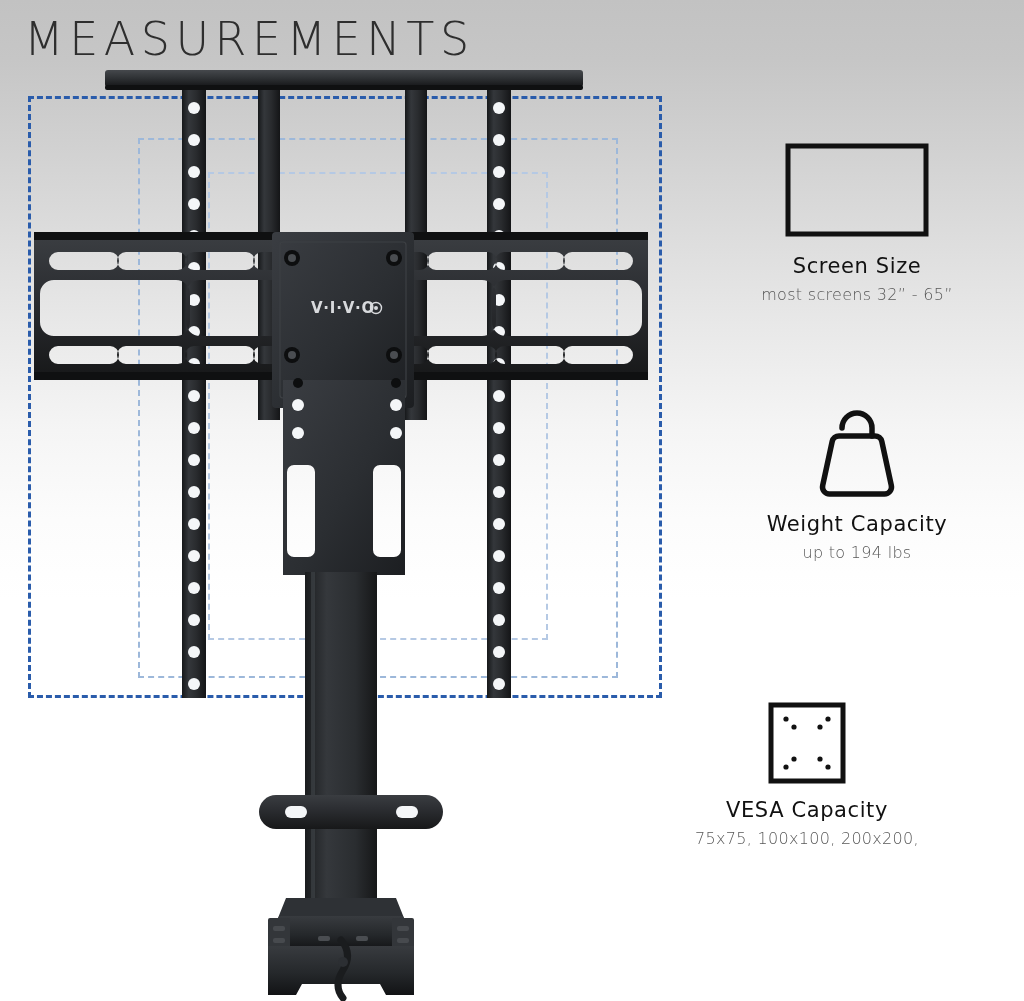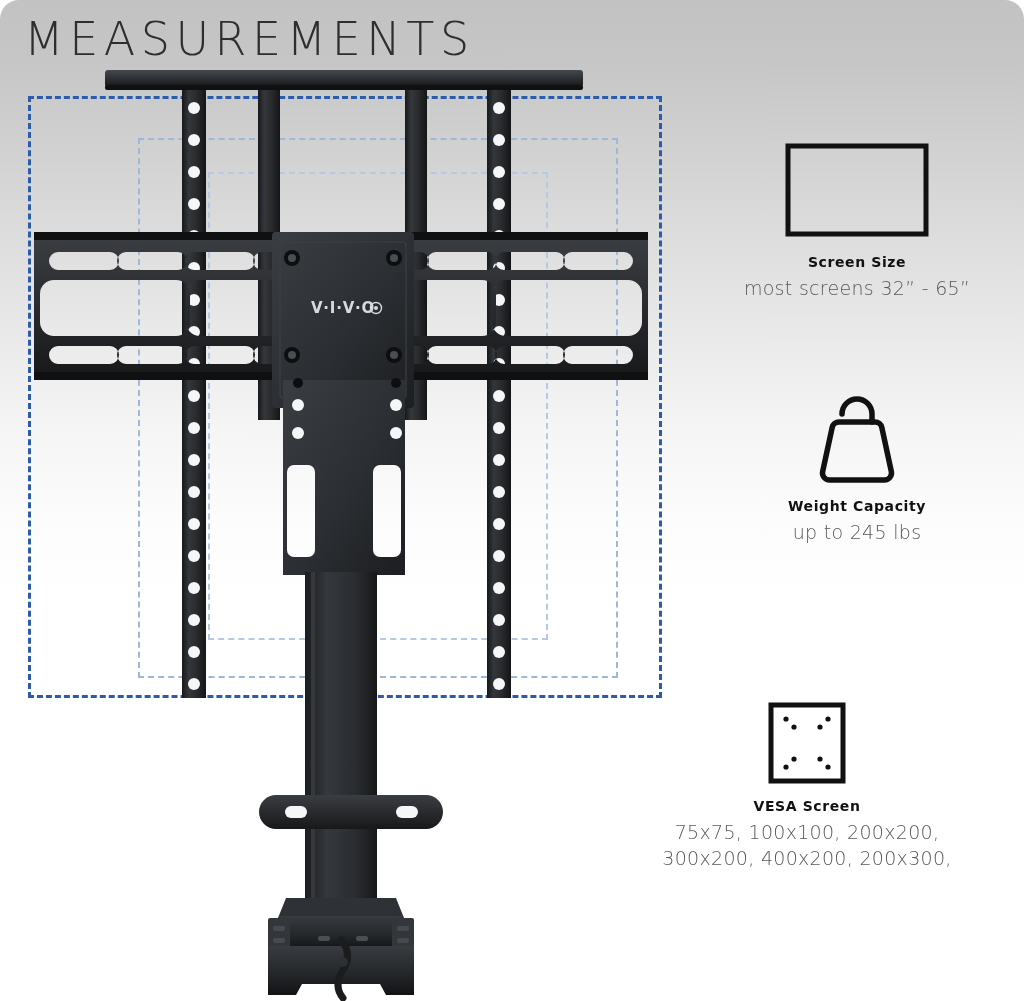--- a/index.html
+++ b/index.html
@@ -9,21 +9,20 @@
     background: #ffffff;
     overflow: hidden;
     position: relative;
   }
   #stage {
     position: absolute; inset: 0;
     background: linear-gradient(to bottom,
         #c2c2c2 0px, #c6c6c6 60px, #d0d0d0 140px,
         #dcdcdc 230px, #e9e9e9 330px, #f5f5f5 430px,
         #fcfcfc 520px, #ffffff 600px, #ffffff 1001px);
-    border-radius: 19px;
   }
 
   
   #title {
     position: absolute; left: 24px; top: 12px;
     font-size: 46px; font-weight: 300;
     letter-spacing: 5.5px; color: #2e2e2e;
     font-family: "DejaVu Sans", "Liberation Sans", sans-serif;
     white-space: nowrap;
   }
@@ -39,25 +38,25 @@
   .guide.inner2 {
     border: 2px dashed #b5c9e4;
   }
 
   
   #product { position: absolute; left: 0; top: 0; width: 700px; height: 1001px; }
 
   
   .feature { position: absolute; text-align: center; }
   .feat-title {
-    font-size: 14px; font-weight: bold; color: #111;
+    font-size: 21px; font-weight: normal; color: #111;
     letter-spacing: 0.6px; white-space: nowrap;
   }
   .feat-sub {
-    font-size: 19px; font-weight: 300; color: #585858;
+    font-size: 16px; font-weight: 300; color: #585858;
     letter-spacing: 0.3px; line-height: 1.35; white-space: nowrap;
   }
   .feat-icon { display: flex; justify-content: center; align-items: flex-end; }
 
   .vesa-line { display: block; white-space: nowrap; text-align: center; }
 </style>
 </head>
 <body>
 
 <div id="stage">
@@ -278,48 +277,47 @@
   <div class="feature" style="left:690px; top:140px; width:334px;">
     <div class="feat-icon">
       <svg width="150" height="100" viewBox="0 0 150 100" xmlns="http://www.w3.org/2000/svg">
         <rect x="6" y="6" width="138" height="88" fill="none" stroke="#111" stroke-width="5"></rect>
       </svg>
     </div>
     <div class="feat-title" style="margin-top:14px;">Screen Size</div>
     <div class="feat-sub" style="margin-top:6px;">most screens 32” - 65”</div>
   </div>
 
-  <div class="feature" style="left:690px; top:394px; width:334px;">
+  <div class="feature" style="left:690px; top:408px; width:334px;">
     <div class="feat-icon">
       <svg width="110" height="92" viewBox="0 0 110 92" xmlns="http://www.w3.org/2000/svg">
         <path d="M40 20 a15 15 0 0 1 30 0 v8" fill="none" stroke="#111" stroke-width="5.5" stroke-linecap="round"></path>
         <path d="M37 28 h36 a7 7 0 0 1 6.8 5.4 l9.5 44 a7 7 0 0 1 -6.8 8.6 h-55 a7 7 0 0 1 -6.8 -8.6
                  l9.5 -44 a7 7 0 0 1 6.8 -5.4 Z" fill="none" stroke="#111" stroke-width="5.5"></path>
       </svg>
     </div>
     <div class="feat-title" style="margin-top:12px;">Weight Capacity</div>
-    <div class="feat-sub" style="margin-top:6px;">up to 245 lbs</div>
+    <div class="feat-sub" style="margin-top:6px;">up to 194 lbs</div>
   </div>
 
   <div class="feature" style="left:590px; top:700px; width:434px;">
     <div class="feat-icon">
       <svg width="82" height="86" viewBox="0 0 82 86" xmlns="http://www.w3.org/2000/svg">
         <rect x="5" y="5" width="72" height="76" fill="#fff" stroke="#111" stroke-width="5"></rect>
         <g fill="#111">
           <circle cx="20" cy="19" r="2.6"></circle>
             <circle cx="28" cy="27" r="2.6"></circle>
           <circle cx="62" cy="19" r="2.6"></circle>
             <circle cx="54" cy="27" r="2.6"></circle>
           <circle cx="20" cy="67" r="2.6"></circle>
             <circle cx="28" cy="59" r="2.6"></circle>
           <circle cx="62" cy="67" r="2.6"></circle>
             <circle cx="54" cy="59" r="2.6"></circle>
         </g>
       </svg>
     </div>
-    <div class="feat-title" style="margin-top:12px;">VESA Screen</div>
+    <div class="feat-title" style="margin-top:12px;">VESA Capacity</div>
     <div class="feat-sub" style="margin-top:6px;">
       <span class="vesa-line">75x75, 100x100, 200x200,</span>
-      <span class="vesa-line">300x200, 400x200, 200x300,</span>
     </div>
   </div>
 
 </div>
 
 </body></html>

